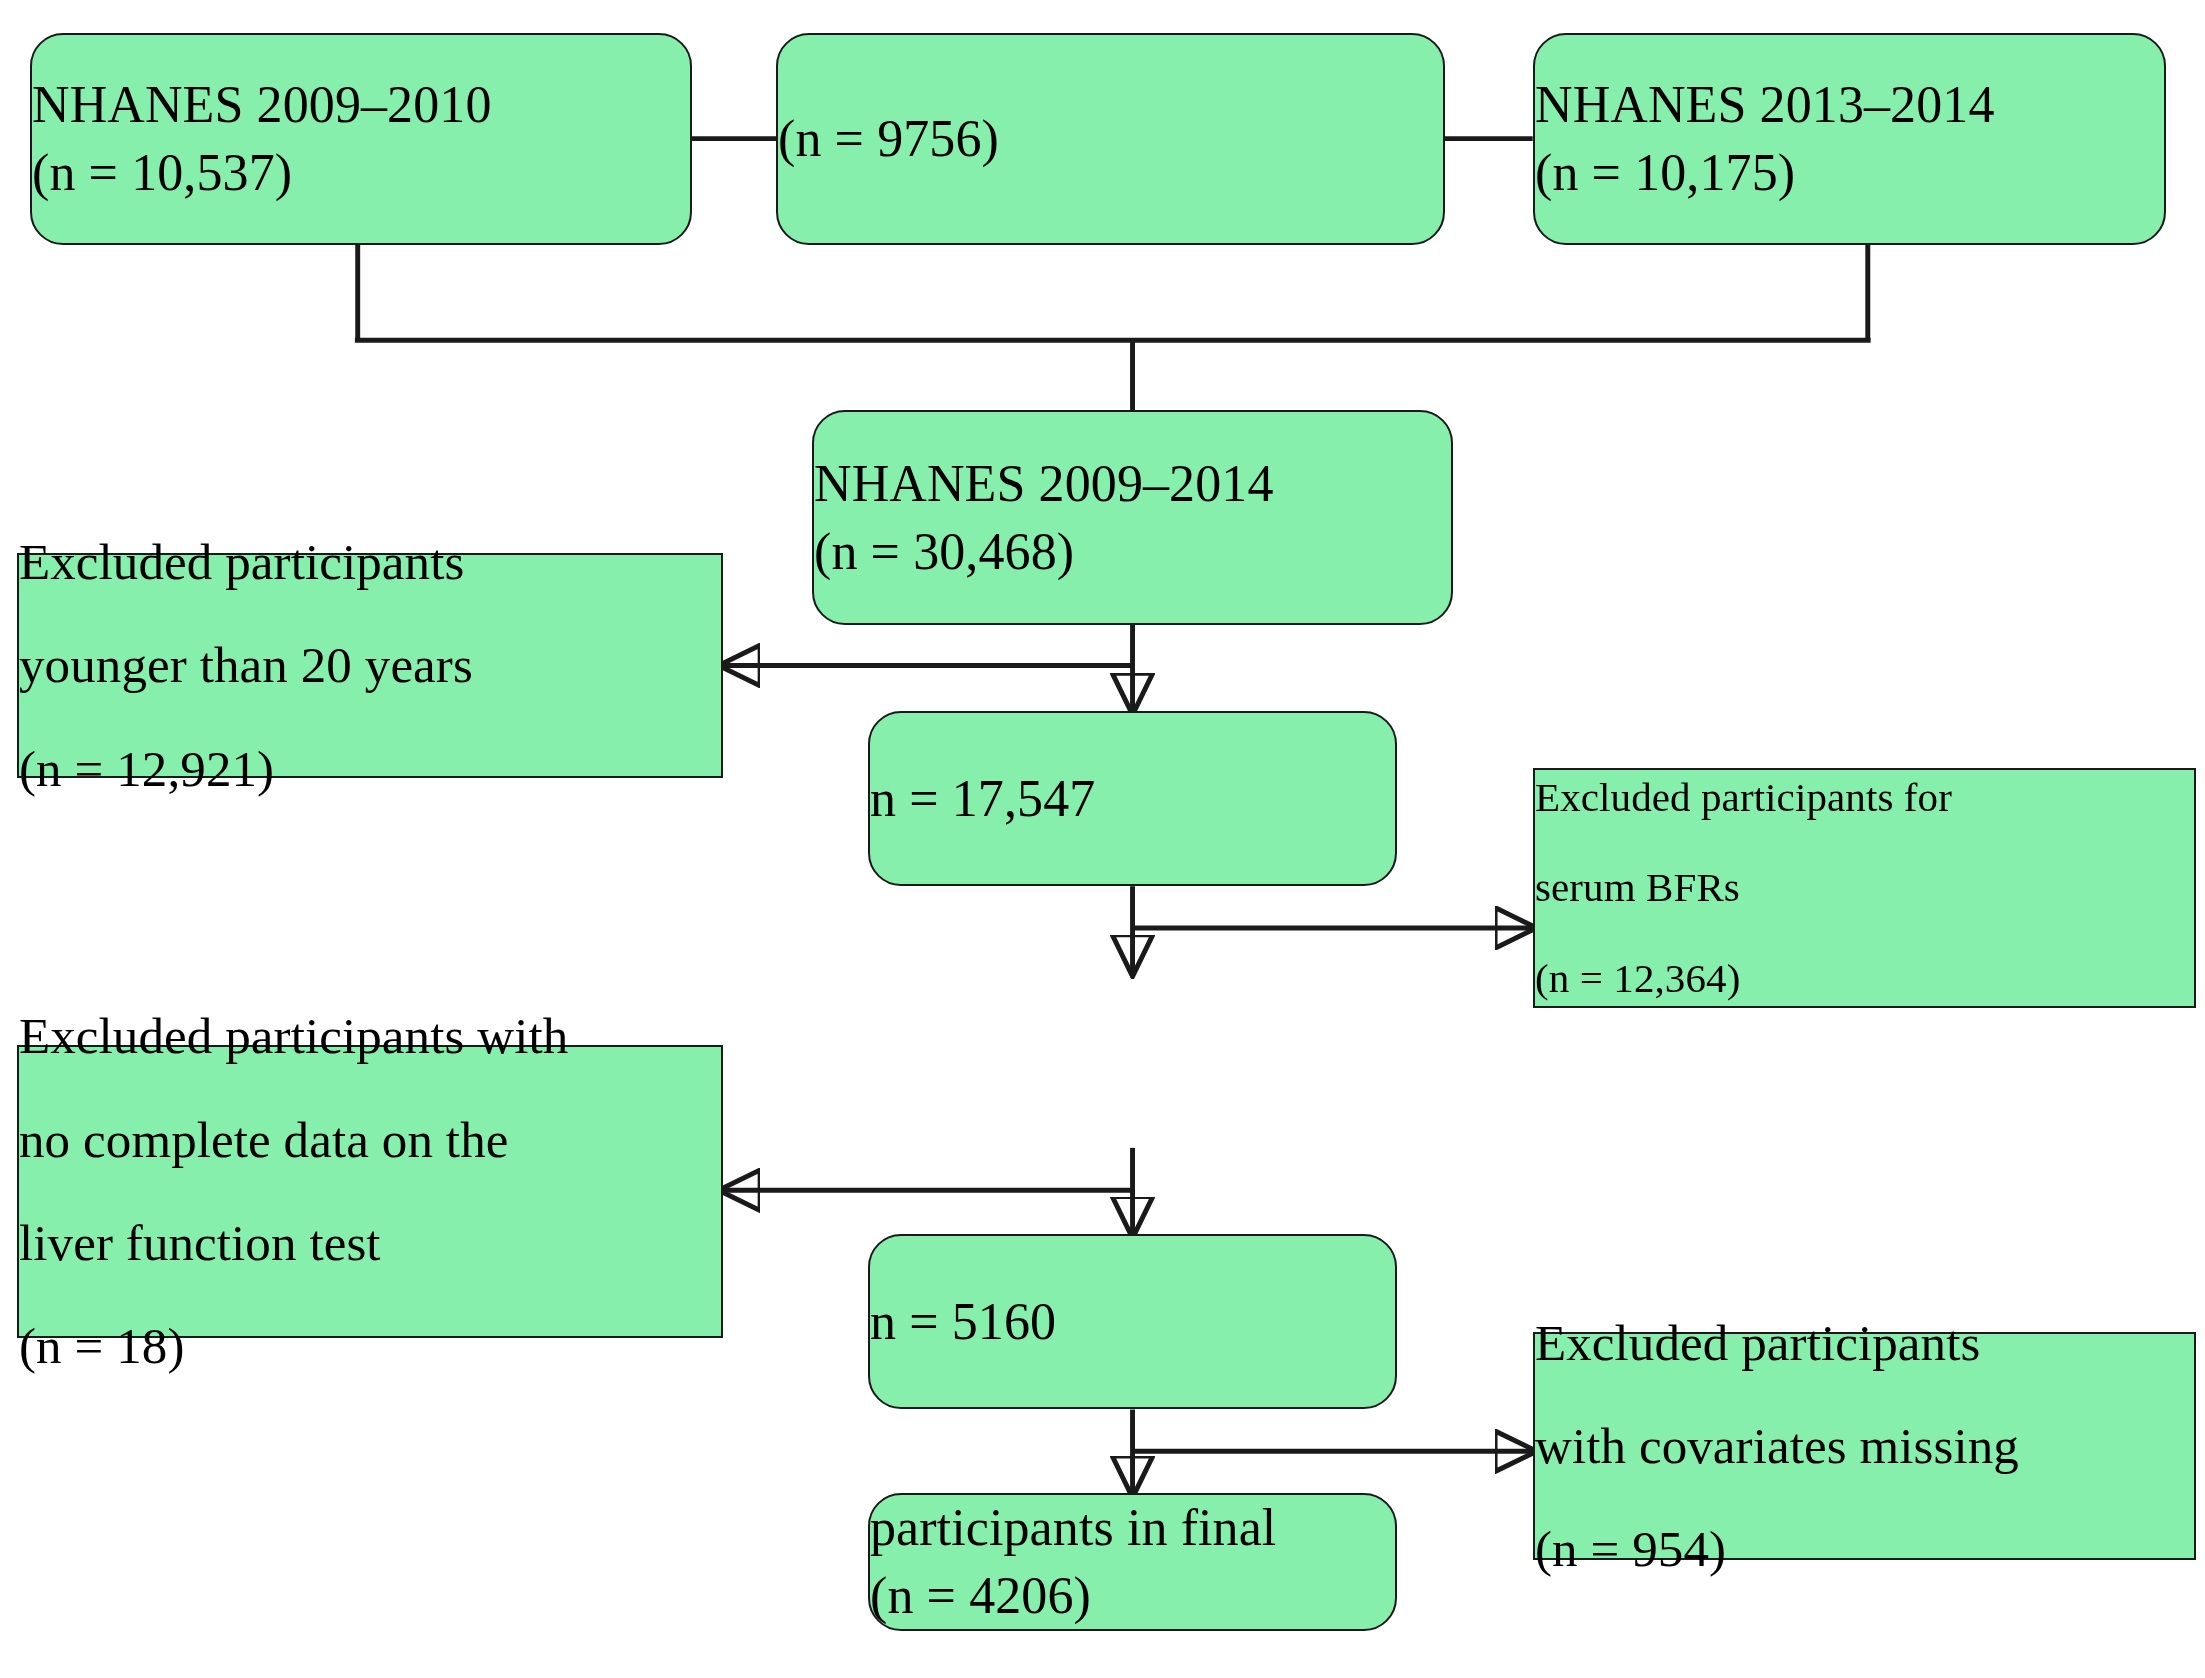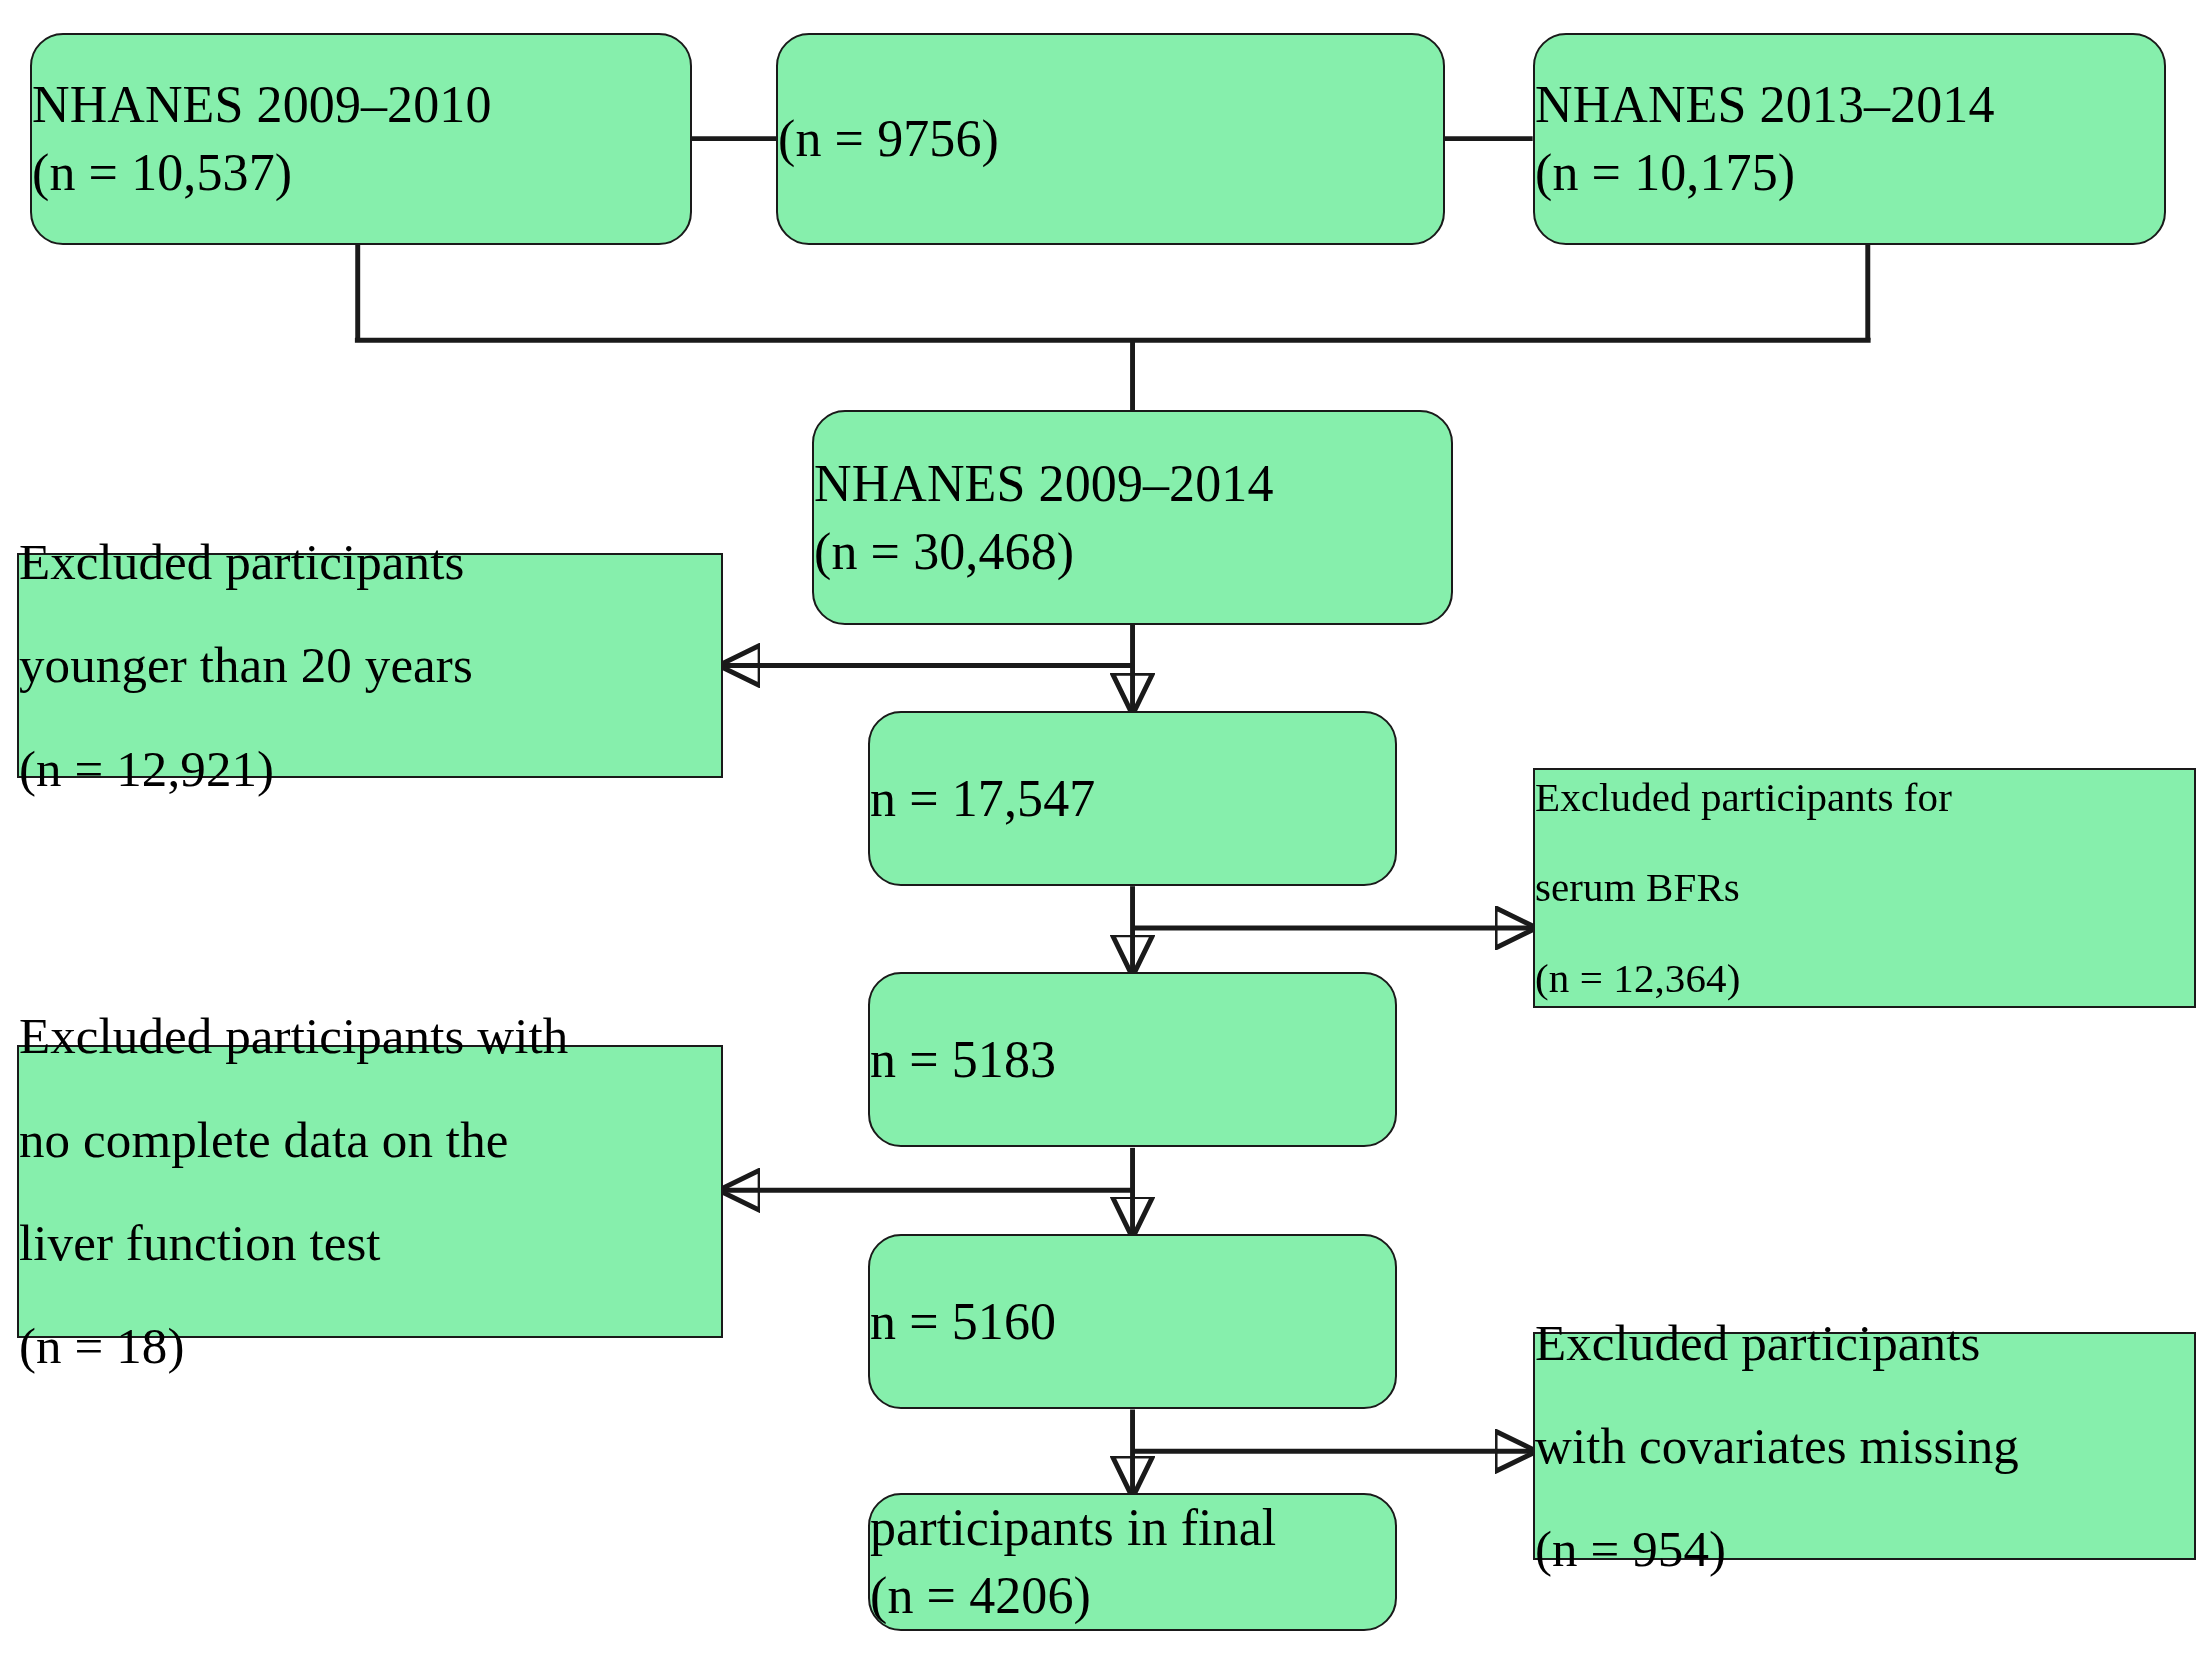--- a/index.html
+++ b/index.html
@@ -114,23 +114,20 @@
   <div class="node rounded" style="left:868px; top:711px; width:529px; height:175px;">
     <span class="ln">n = 17,547</span>
   </div>
 
   <div class="node square" style="left:1533px; top:768px; width:663px; height:240px; font-size:41px;">
     <span class="ln">Excluded participants for</span>
     <span class="ln">serum BFRs</span>
     <span class="ln">(n = 12,364)</span>
   </div>
 
-  <div class="node rounded" style="left:868px; top:972px; width:529px; height:175px;">
-    <span class="ln">n = 5183</span>
-  </div>
 
   <div class="node square" style="left:17px; top:1045px; width:706px; height:293px; font-size:51px;">
     <span class="ln">Excluded participants with</span>
     <span class="ln">no complete data on the</span>
     <span class="ln">liver function test</span>
     <span class="ln">(n = 18)</span>
   </div>
 
   <div class="node rounded" style="left:868px; top:1234px; width:529px; height:175px;">
     <span class="ln">n = 5160</span>

